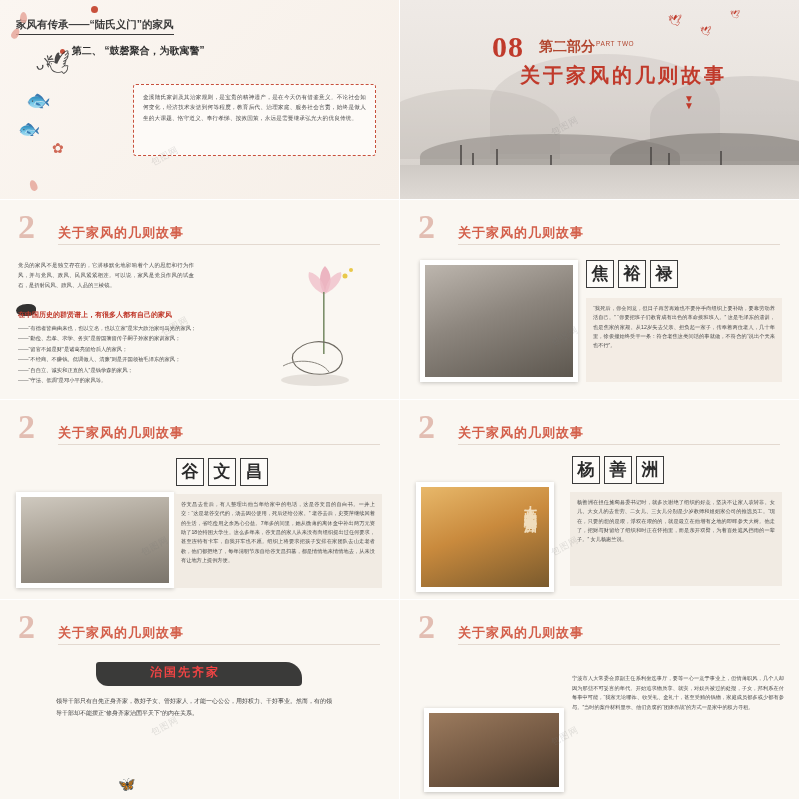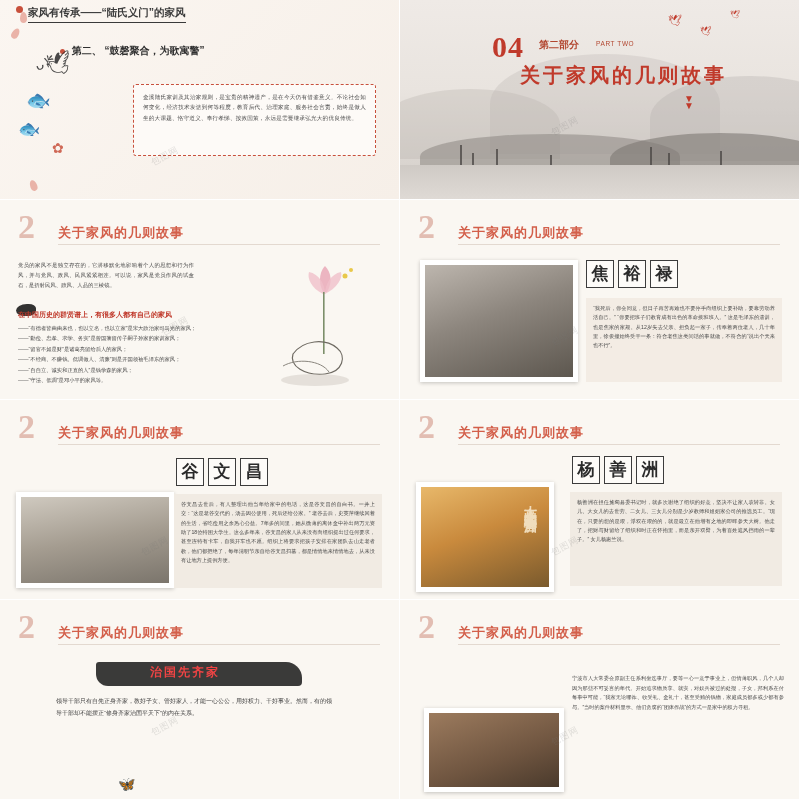--- a/index.html
+++ b/index.html
@@ -20,21 +20,21 @@
     overflow:hidden;
     background:#faf7f2;
     border-right:1px solid #ffffff;
     border-bottom:1px solid #ffffff;
     box-sizing:border-box;
   }
   
   .s1{background:linear-gradient(135deg,#fbf6f1 0%,#f6efe8 100%);}
   .s1 .title-bar{
     position:absolute;left:16px;top:6px;
-    display:flex;gap:5px;
+    display:flex;align-items:center;gap:5px;flex-direction:column;
   }
   .s1 .title-bar .dot{
     width:7px;height:7px;border-radius:50%;
     background:#c8503c;
   }
   .s1 .title-bar .t{
     font-size:10.5px;color:#3a3a3a;font-weight:bold;
     border-bottom:1.5px solid #3a3a3a;padding-bottom:2px;
   }
   .s1 .sub{
@@ -88,21 +88,21 @@
   }
   .s2 .tree{
     position:absolute;bottom:26px;width:2px;background:#4e4a47;opacity:.8;
   }
   .s2 .num{
     position:absolute;left:92px;top:30px;
     font-size:30px;font-weight:bold;color:#c03a2b;
     font-family:"Liberation Serif", serif;letter-spacing:1px;
   }
   .s2 .partlabel{
-    position:absolute;left:139px;top:38px;font-size:10px;color:#b2462f;font-weight:bold;
+    position:absolute;left:139px;top:38px;font-size:14px;color:#b2462f;font-weight:bold;
   }
   .s2 .parten{
     position:absolute;left:196px;top:40px;font-size:6.5px;color:#b2462f;letter-spacing:.6px;
   }
   .s2 .maintitle{
     position:absolute;left:120px;top:62px;
     font-size:20px;font-weight:bold;color:#c03a2b;letter-spacing:3px;
     font-family:"Liberation Serif", serif;
   }
   .s2 .chev{
@@ -245,21 +245,21 @@
       <div class="tree" style="left:96px;height:24px;"></div>
       <div class="tree" style="left:150px;height:18px;"></div>
       <div class="tree" style="left:250px;height:26px;"></div>
       <div class="tree" style="left:268px;height:20px;"></div>
       <div class="tree" style="left:320px;height:22px;"></div>
       <div class="water"></div>
     </div>
     <div class="bird" style="left:268px;top:14px;">🕊</div>
     <div class="bird" style="left:300px;top:26px;font-size:9px;">🕊</div>
     <div class="bird" style="left:330px;top:10px;font-size:8px;">🕊</div>
-    <div class="num">04</div>
+    <div class="num">08</div>
     <div class="partlabel">第二部分</div>
     <div class="parten">PART TWO</div>
     <div class="maintitle">关于家风的几则故事</div>
     <div class="chev">▼<br>▼</div>
     <div class="watermark" style="left:150px;top:120px;">包图网</div>
   </div>
 
   <div class="slide s3">
     <div class="bignum">2</div>
     <div class="slidetitle">关于家风的几则故事</div>

